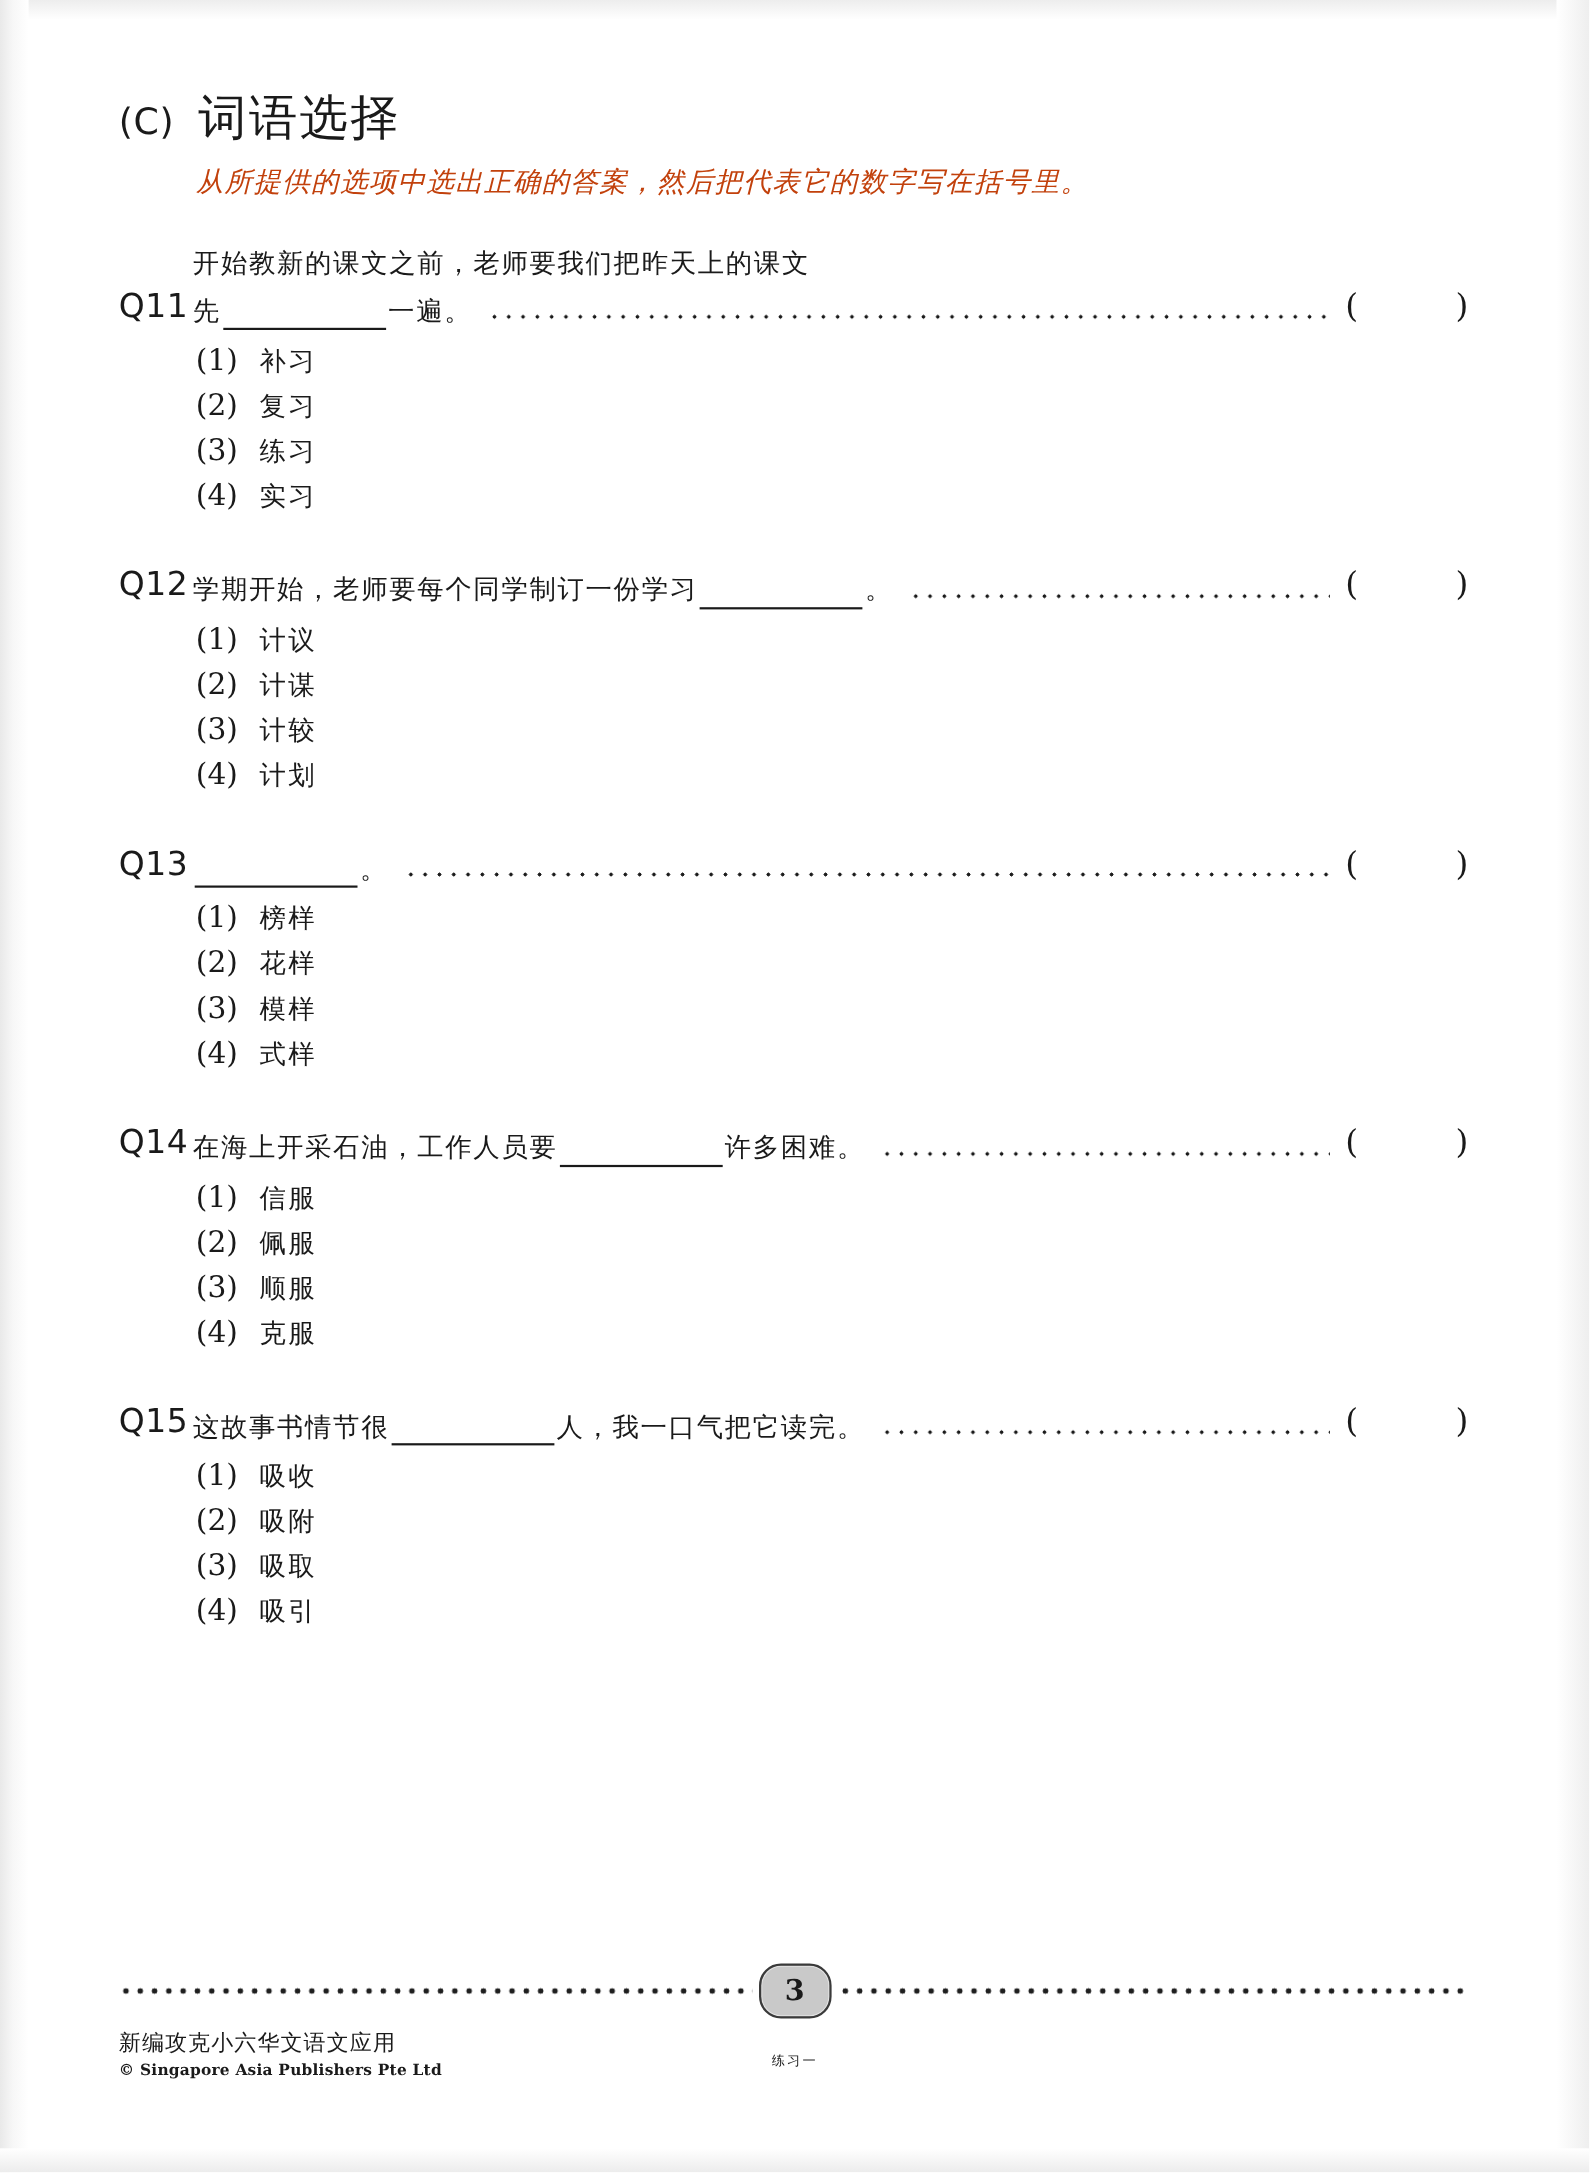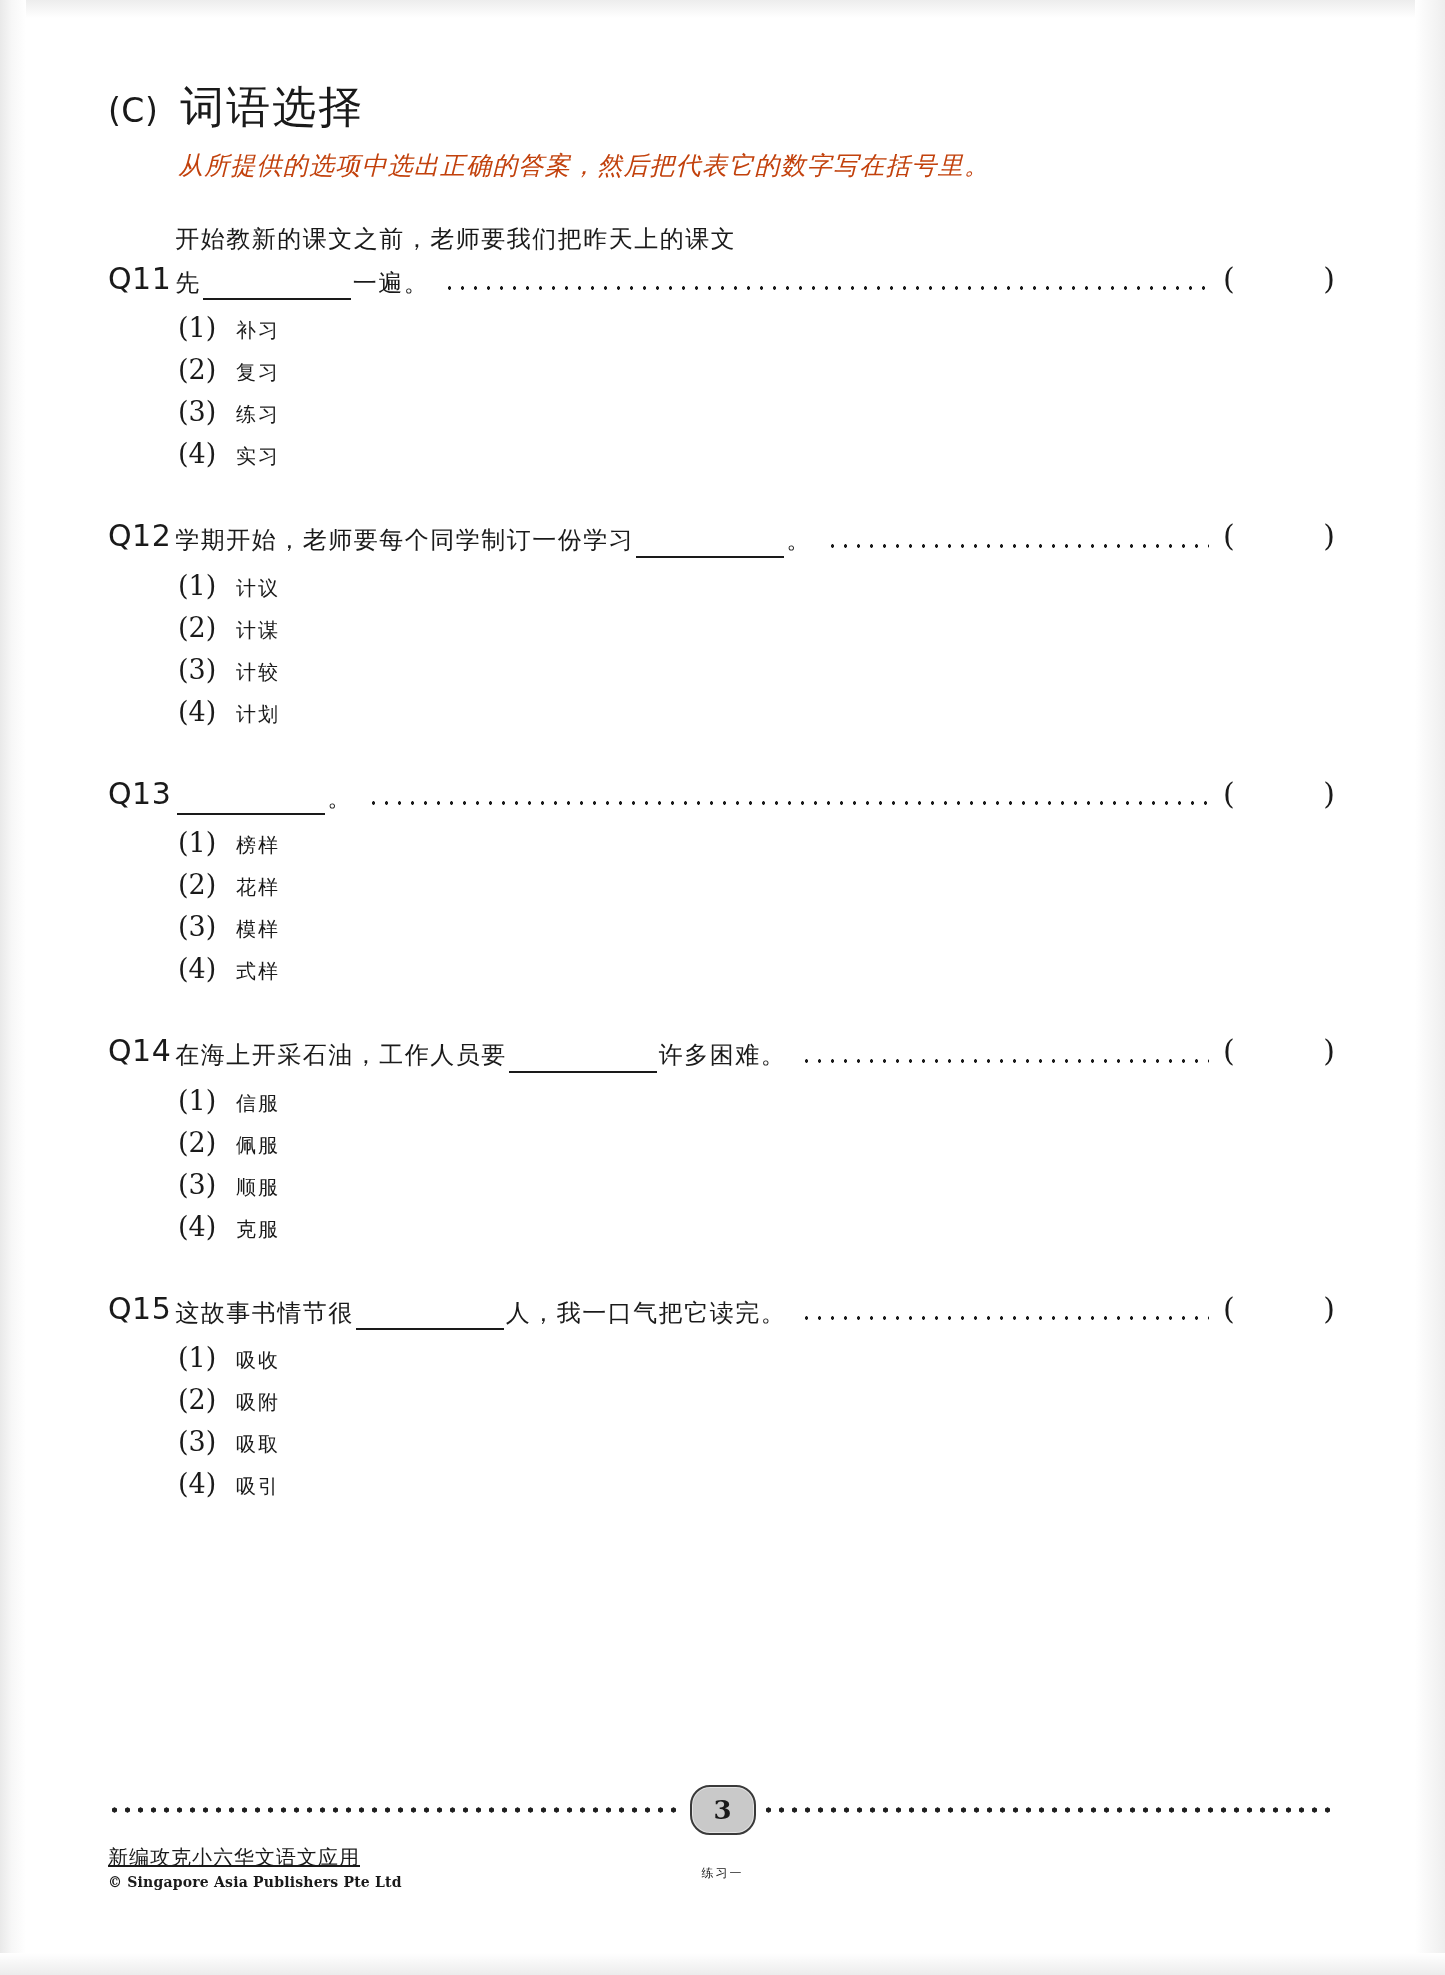--- a/index.html
+++ b/index.html
@@ -160,22 +160,22 @@
     line-height: 1.0;
     margin-bottom: 14px;
   }
   .opt-num {
     font-family: "DejaVu Serif", "Liberation Serif", serif;
     font-size: 27px;
     width: 58px;
     flex: 0 0 auto;
   }
   .opt-text {
-    font-family: Liberation Mono, monospace;
-    font-size: 20px;
+    font-family: Liberation Serif, serif;
+    font-size: 24px;
     letter-spacing: 2px;
   }
 
   
   .footer {
     position: absolute;
     left: 0;
     right: 0;
     bottom: 60px;
     padding: 0 108px 0 108px;
@@ -221,21 +221,20 @@
   .footer-left {
     position: absolute;
     left: 0;
     top: 0;
     line-height: 1.45;
   }
   .imprint-cn {
     font-family: "DejaVu Serif", "Liberation Serif", serif;
     font-size: 20px;
     letter-spacing: 1px;
-    text-decoration: underline;
   }
   .imprint-en {
     font-family: "DejaVu Serif", "Liberation Serif", serif;
     font-size: 14px;
     font-weight: bold;
     letter-spacing: 0.2px;
   }
   .footer-center {
     position: absolute;
     left: 0;

